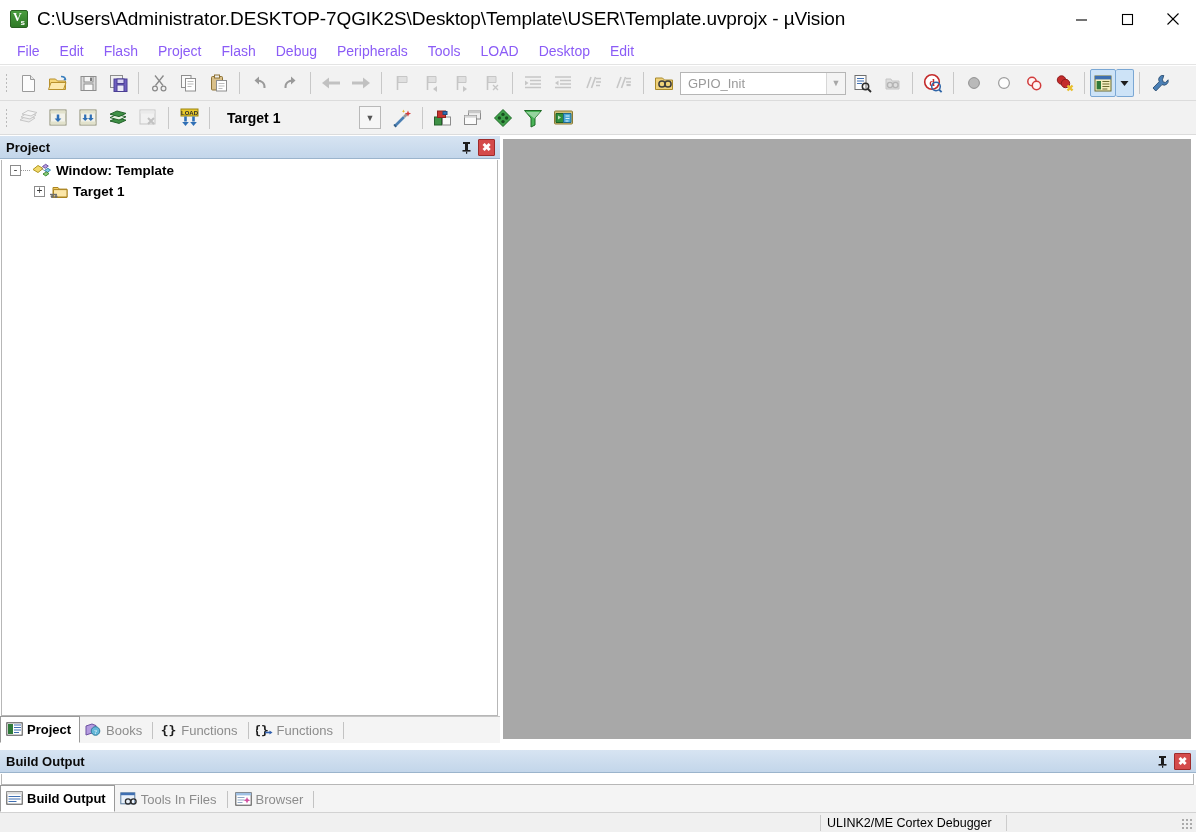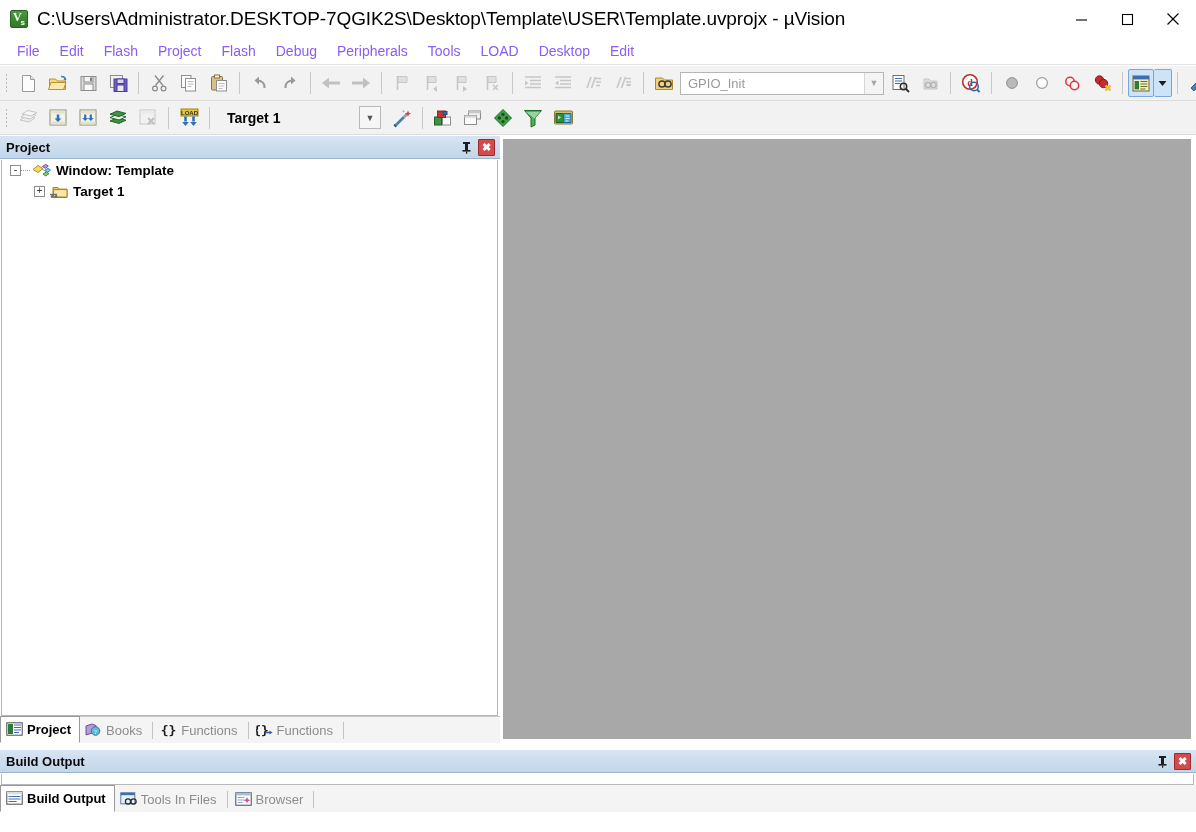--- a/index.html
+++ b/index.html
@@ -74,21 +74,21 @@
   .tbtn {
     width: 30px; height: 28px; display: flex; align-items: center; justify-content: center;
     flex: none; border: 1px solid transparent; border-radius: 2px;
   }
   .tbtn.checked { background: #cde3f7; border: 1px solid #7aa7d4; }
   .tbtn svg, .tbtn .gl { display: block; }
   .dis { opacity: .42; filter: grayscale(1); }
 
   
   .tb-combo {
-    width: 204px; height: 23px; background: #ffffff; border: 1px solid #b6b6b6;
+    width: 166px; height: 23px; background: #ffffff; border: 1px solid #b6b6b6;
     display: flex; align-items: center; margin: 0 1px; flex: none;
   }
   .tb-combo .val {
     flex: 1; font-size: 13px; color: #9a9a9a; padding-left: 7px;
     white-space: nowrap; overflow: hidden;
   }
   .tb-combo .arrow {
     width: 19px; height: 21px; border-left: 1px solid #d7d7d7;
     background: #f4f4f4; display: flex; align-items: center; justify-content: center;
     color: #a7a7a7; font-size: 9px;
@@ -744,14 +744,22 @@
               <path d="M2.5 5.5h7M2.5 8h7M2.5 10.5h5" stroke="#8fa8c6" stroke-width="1"></path>
               <path d="M12 5l1 2.3 2.3 1-2.3 1-1 2.3-1-2.3-2.3-1 2.3-1z" fill="#d14fa0"></path>
             </svg>
         </div>
         <span>Browser</span>
       </div>
       <div class="tabsep"></div>
     </div>
   </div>
 
+  <div class="statusbar">
+    <div class="status-cell" style="width:820px;"></div>
+    <div class="status-sep"></div>
+    <div class="status-cell" style="width:185px;">ULINK2/ME Cortex Debugger</div>
+    <div class="status-sep"></div>
+    <div class="status-cell" style="flex:1;"></div>
+    <div class="status-grip"></div>
+  </div>
 
 </div>
 
 </body></html>

